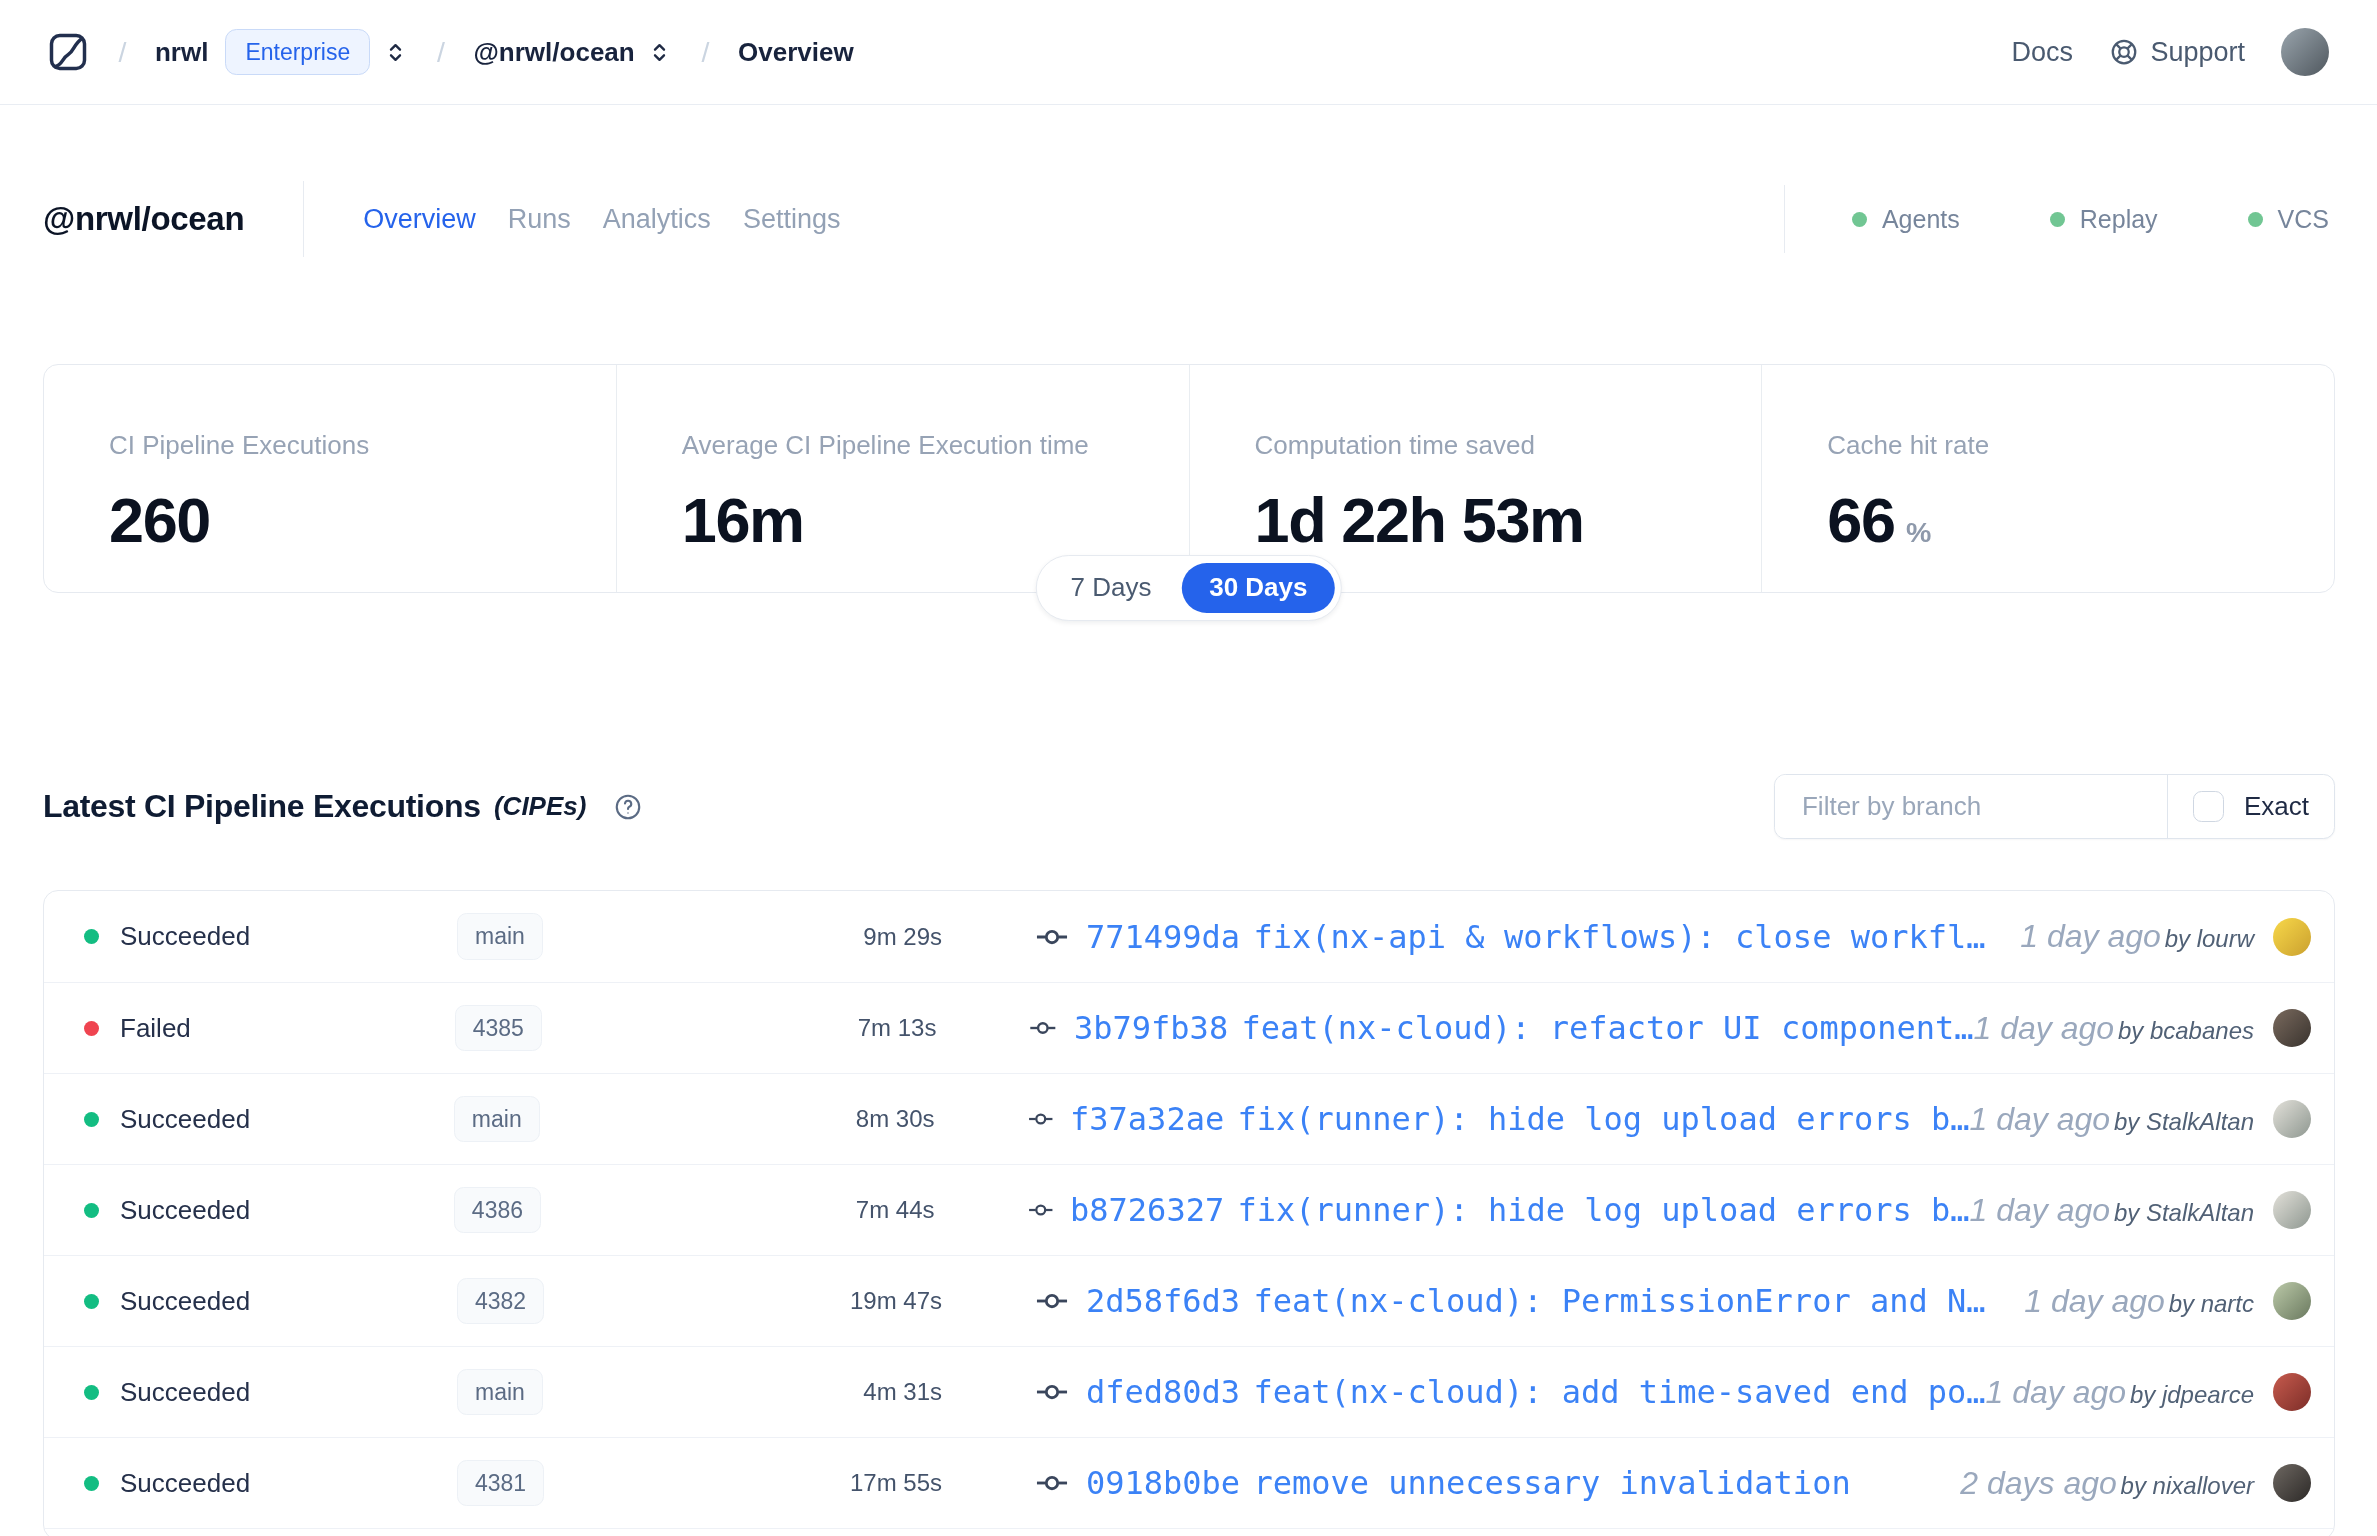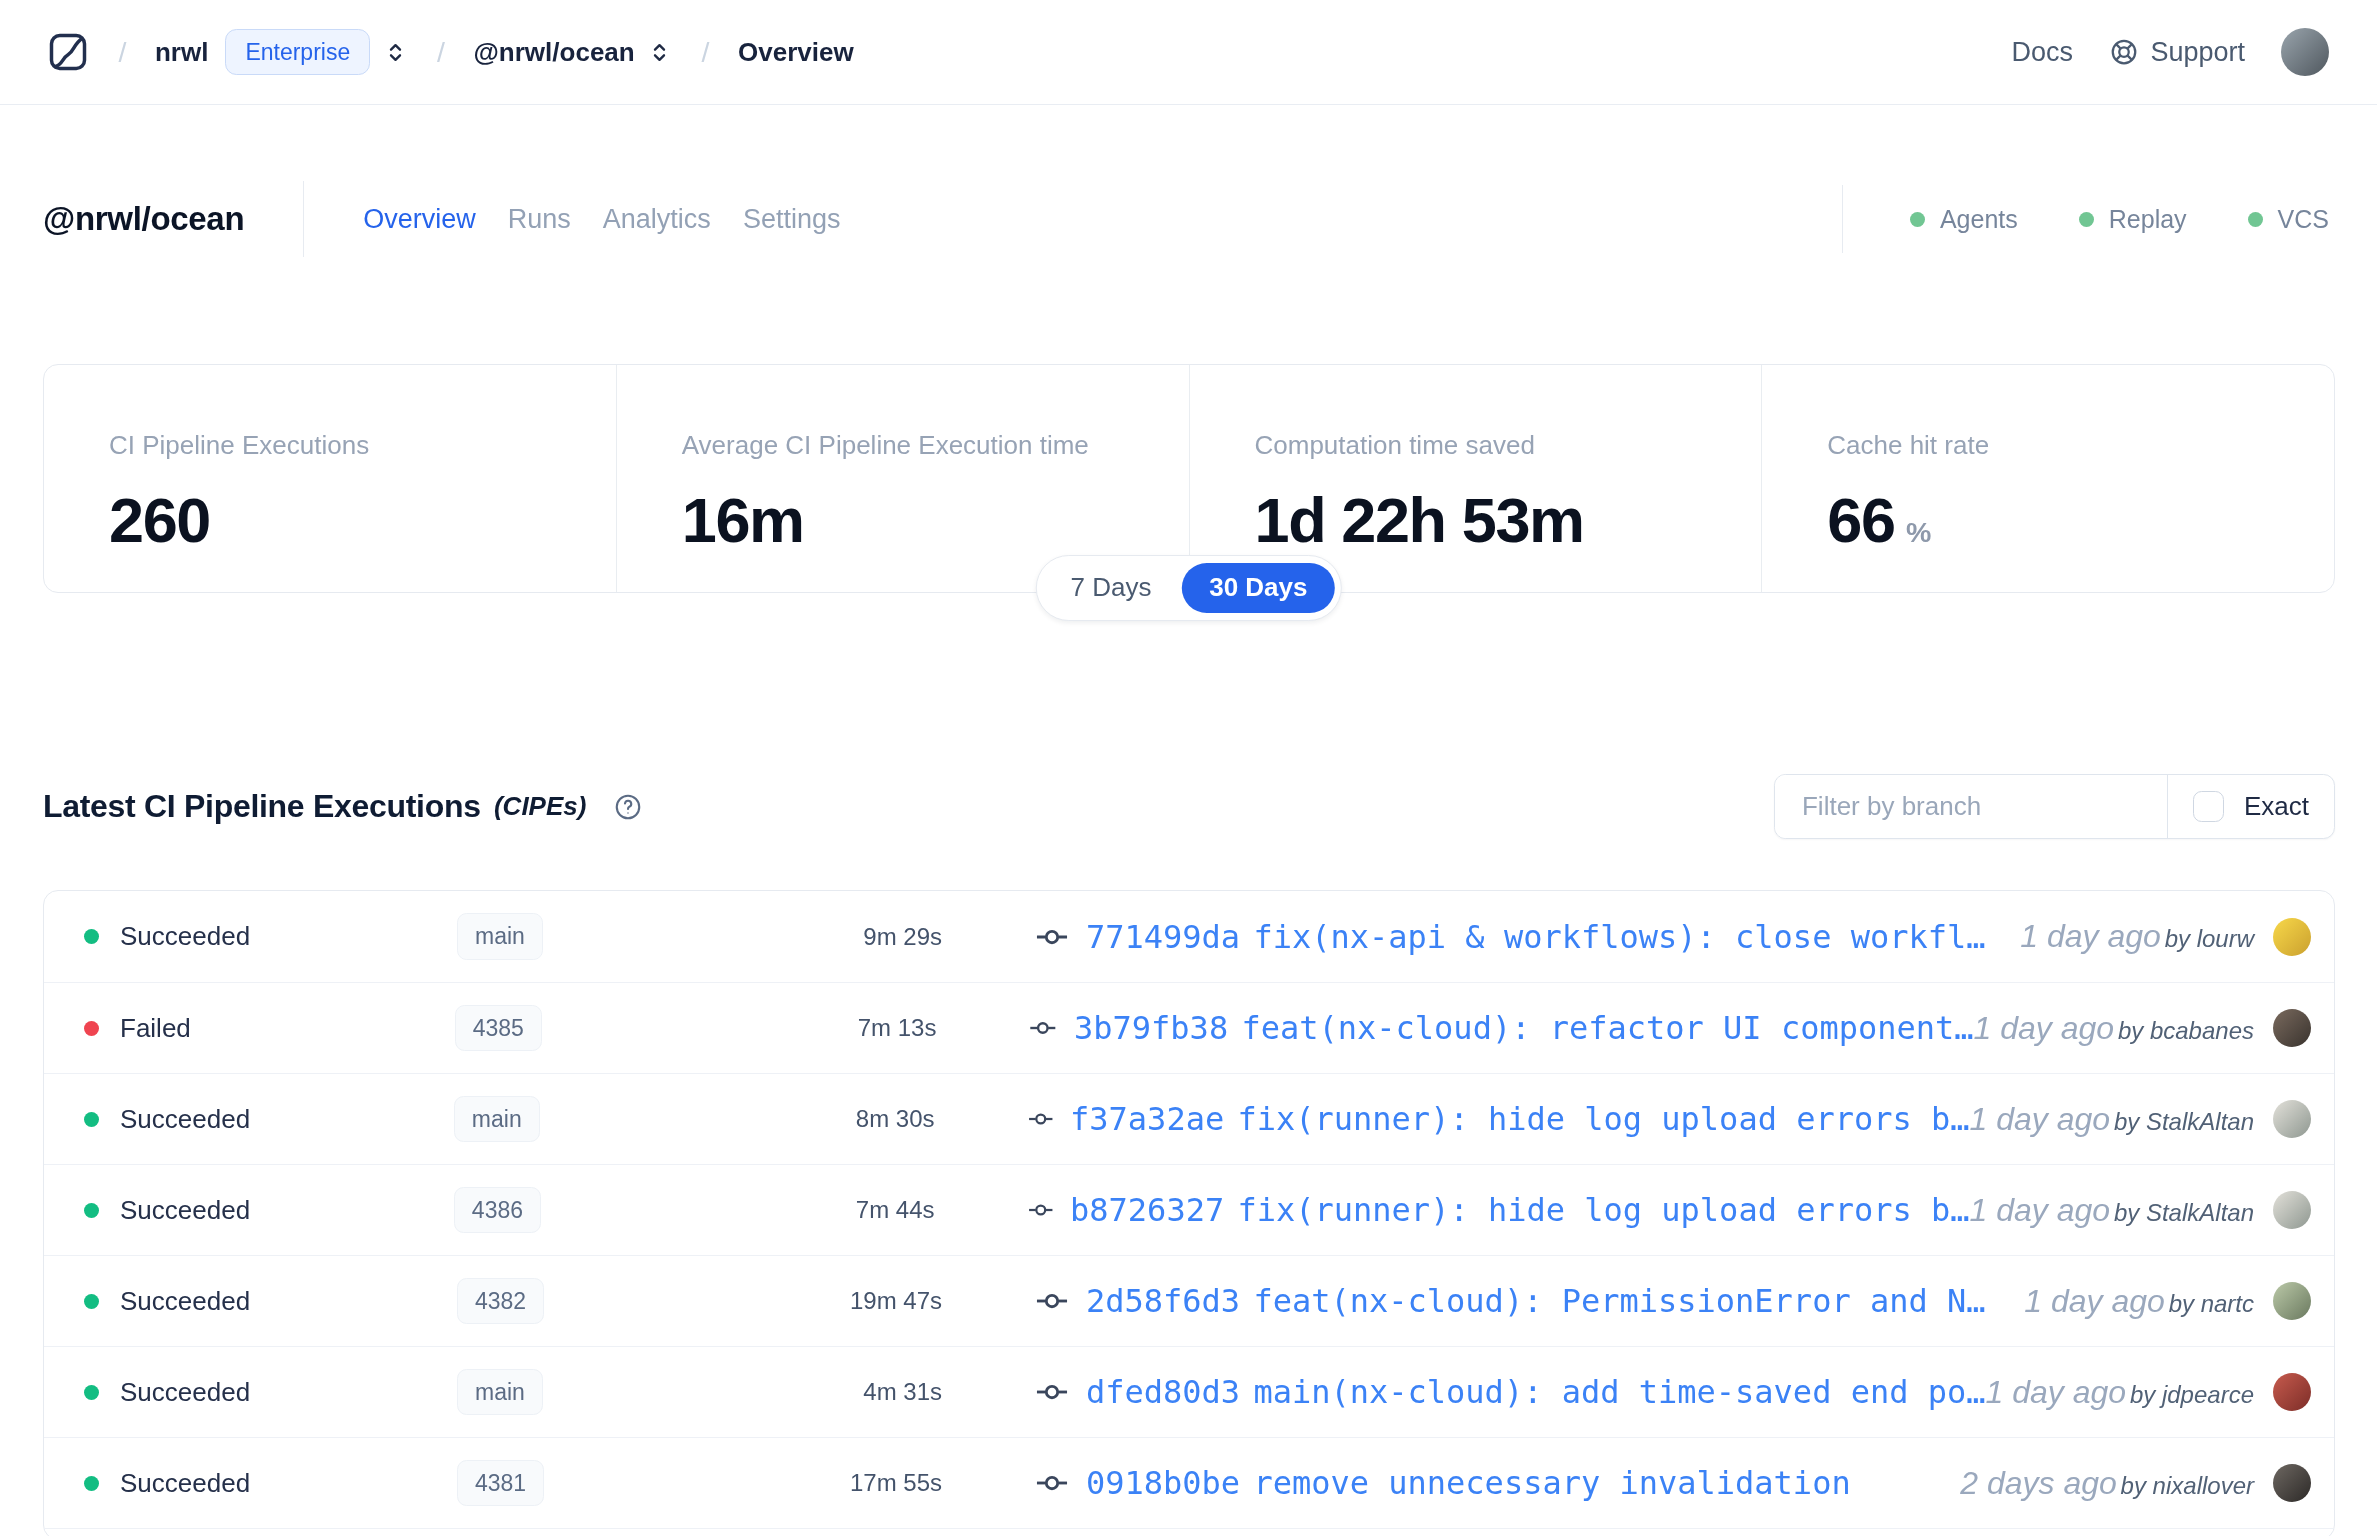--- a/index.html
+++ b/index.html
@@ -22,21 +22,21 @@
 
   
   .ws-header { margin-top:80px; height:68px; display:flex; align-items:center; padding:0 49px 0 43px; }
   .ws-title { font-size:33px; font-weight:700; color:#0b1426; letter-spacing:-0.3px; }
   .v-div { width:1px; height:76px; background:#e7ebf1; margin:0 59px; }
   .tabs { display:flex; gap:32px; }
   .tab { font-size:27px; font-weight:500; color:#93a1b5; cursor:pointer; }
   .tab.active { color:var(--accent); }
   .ws-right { margin-left:auto; display:flex; align-items:center; }
   .ws-right .v-div2 { width:1px; height:68px; background:#e7ebf1; margin-right:67px; }
-  .indicators { display:flex; gap:61px; }
+  .indicators { display:flex; gap:90px; }
   .indicator { display:flex; align-items:center; gap:15px; cursor:pointer; }
   .ind-dot { width:15px; height:15px; border-radius:50%; background:var(--ind-green); }
   .indicator span.lbl { font-size:25px; color:#76859b; }
 
   
   .stats { position:relative; margin:111px 43px 0; height:229px; border:1px solid #e6eaf0;
     border-radius:15px; background:#fff; display:flex; }
   .stat { flex:1; padding:65px 0 0 65px; }
   .stat + .stat { border-left:1px solid #e9edf1; }
   .stat-label { font-size:26px; font-weight:500; color:#97a3b5; }
@@ -337,21 +337,21 @@
       <span class="branch-badge">main</span>
     </div>
     <div class="cell-duration">4m 31s</div>
     <div class="cell-commit">
       <svg width="38" height="38" viewBox="0 0 24 24" fill="none" stroke="#3a465c" stroke-width="1.8">
         <line x1="2.5" y1="12" x2="8" y2="12"></line>
           <circle cx="12" cy="12" r="3.6"></circle>
           <line x1="16" y1="12" x2="21.5" y2="12"></line>
       </svg>
       <span class="commit-text">
-        <span>dfed80d3</span><span class="commit-msg">main(nx-cloud): add time-saved end po…</span>
+        <span>dfed80d3</span><span class="commit-msg">feat(nx-cloud): add time-saved end po…</span>
       </span>
     </div>
     <div class="row-meta">
       <span><span class="time-ago">1 day ago</span><span class="author">by jdpearce</span></span>
       <span class="row-avatar" style="background: linear-gradient(135deg, rgb(199, 91, 78), rgb(124, 45, 40));"></span>
     </div>
   </div>
     <div class="t-row">
     <div class="cell-status">
       <span class="status-dot" style="background: rgb(19, 189, 130);"></span>

